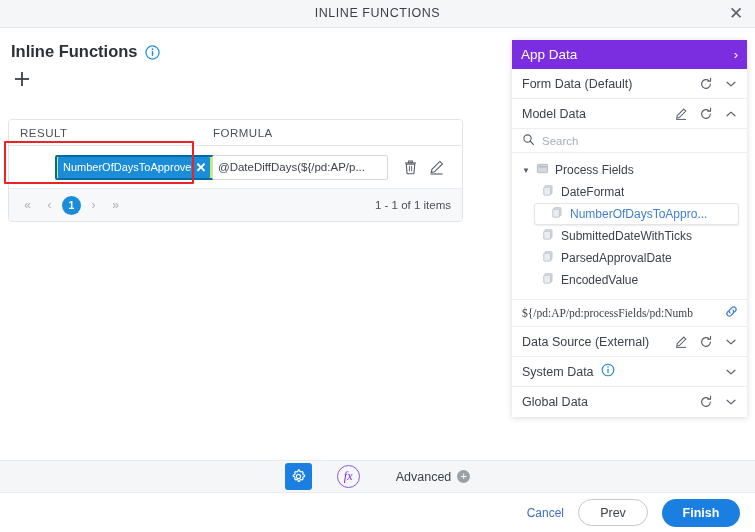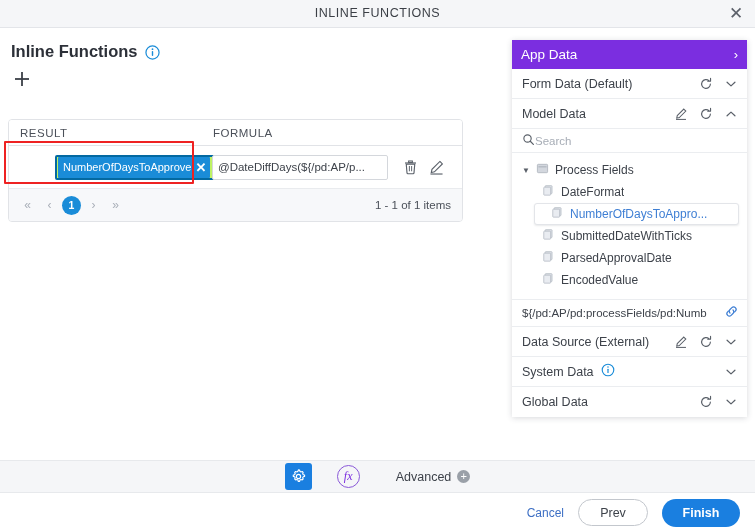--- a/index.html
+++ b/index.html
@@ -149,21 +149,21 @@
   .sec-row {
     height: 30px; display: flex; align-items: center;
     padding: 0 9px 0 10px; border-bottom: 1px solid #ebedf0;
     background: #fff;
   }
   .sec-label { font-size: 12.5px; color: #3d424a; }
   .sec-icons { margin-left: auto; display: flex; align-items: center; gap: 11px; }
   .sec-icon { width: 14px; height: 14px; cursor: pointer; color: #5a6069; }
 
   .search-row {
-    height: 24px; display: flex; align-items: center; 
+    height: 24px; display: flex; align-items: center; gap: 7px;
     padding: 0 10px; border-bottom: 1px solid #ebedf0;
   }
   .search-ph { font-size: 11.5px; color: #a7adb6; }
 
   .tree { padding: 6px 0 8px 0; }
   .tree-node {
     height: 22px; display: flex; align-items: center; gap: 6px;
     padding-left: 10px; font-size: 12px; color: #3d424a; cursor: pointer;
   }
   .tree-node.child { padding-left: 30px; }
@@ -177,21 +177,21 @@
   .node-label { white-space: nowrap; overflow: hidden; text-overflow: ellipsis; }
 
   .path-row {
     height: 28px; display: flex; align-items: center; gap: 5px;
     padding: 0 8px 0 10px;
     border-top: 1px solid #ebedf0; border-bottom: 1px solid #ebedf0;
     background: #fff;
   }
   .path-text {
     font-size: 11.5px; color: #3d424a; white-space: nowrap;
-    overflow: hidden; flex: 1;
+    overflow: hidden; flex: 1; font-family: Liberation Serif, serif;
   }
 
   
   .toolbar {
     position: absolute; left: 0; top: 460px; width: 755px; height: 33px;
     background: #f5f6f8; border-top: 1px solid #e7e9ec; border-bottom: 1px solid #e7e9ec;
     display: flex; align-items: center; justify-content: center; gap: 25px;
   }
   .tb-gear {
     width: 27px; height: 27px; background: #1a7fe0; border-radius: 3px;

